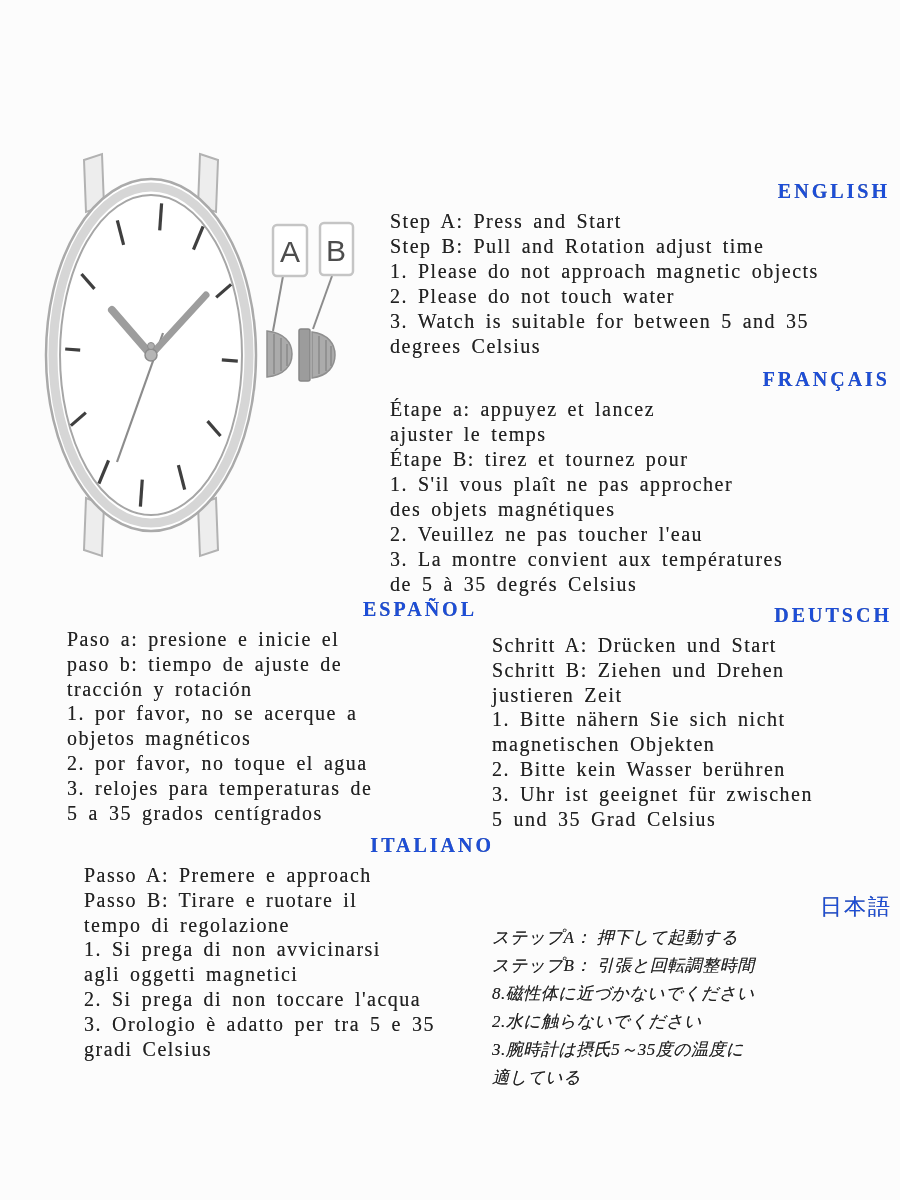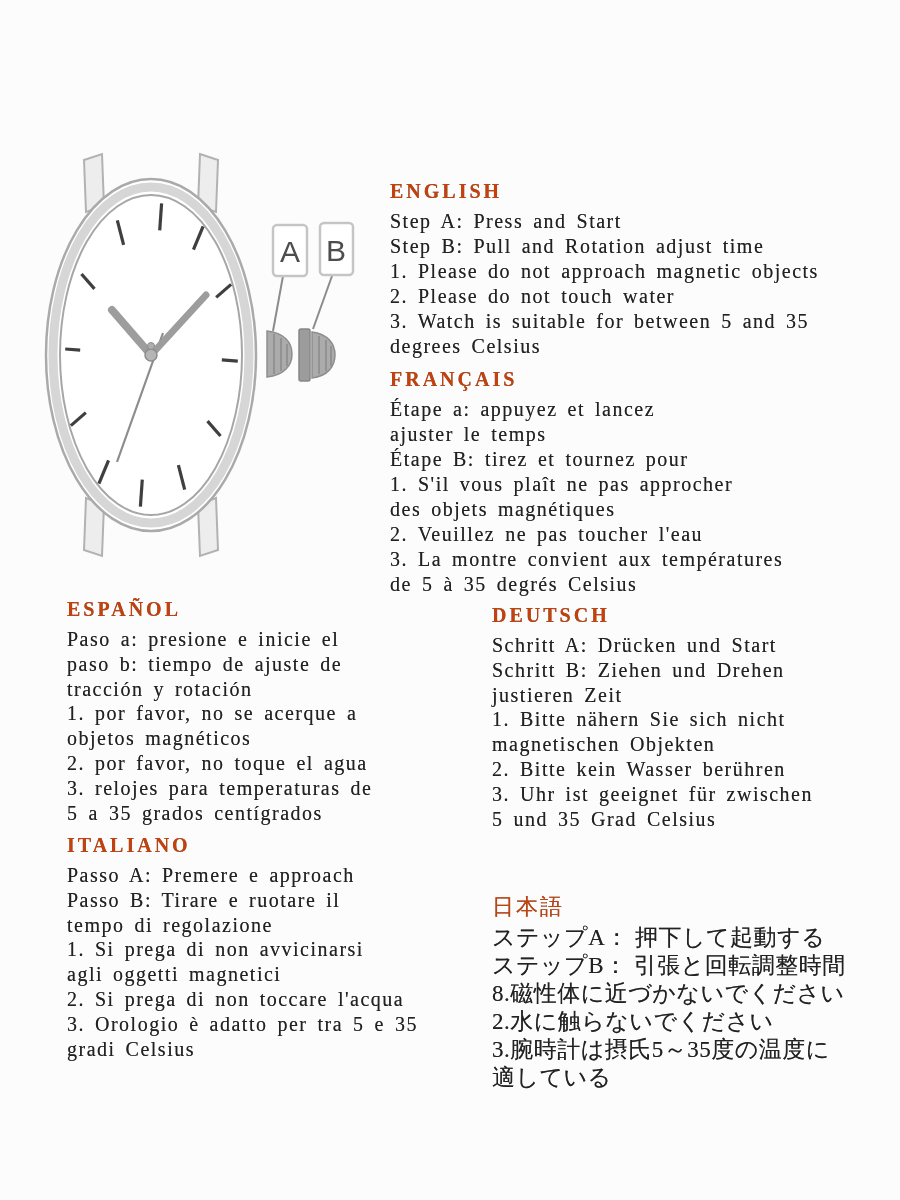--- a/index.html
+++ b/index.html
@@ -13,55 +13,57 @@
     font-family:"Liberation Serif", serif;
     color:#1d1d1d;
   }
   .lang{position:absolute;}
   .lang h2{
     margin:0 0 5px 0;
     font-size:20px;
     font-weight:bold;
     letter-spacing:3px;
     line-height:26px;
-    color:#c2410c;
+    color:#1d4ed8;
+    text-align:right;
   }
   .lang .lines div{
     font-size:20px;
     line-height:25px;
     letter-spacing:1.5px;
     word-spacing:3.5px;
     white-space:nowrap;
     color:#222;
   }
   
   .lang h2, .lang .lines div{ text-shadow:0 0 0.4px rgba(20,20,20,0.55); }
 
   #sec-english{left:390px;top:178px;width:500px;}
   #sec-francais{left:390px;top:366px;width:500px;}
   #sec-espanol{left:67px;top:596px;width:410px;}
   #sec-deutsch{left:492px;top:602px;width:400px;}
-  #sec-italiano{left:67px;top:832px;width:410px;font-family:Liberation Serif, serif;}
+  #sec-italiano{left:84px;top:832px;width:410px;font-family:Liberation Serif, serif;}
   #sec-japanese{left:492px;top:846px;width:400px;}
 
   #sec-espanol .lines div, #sec-italiano .lines div,
   #sec-deutsch .lines div{line-height:24.8px;}
 
   #sec-japanese h2{
     font-weight:normal;
     font-size:22px;
     letter-spacing:2px;
     margin-bottom:4px;
     margin-top:48px;
   }
   #sec-japanese .lines div{
-    font-size:23px;
+    font-size:17px;
     line-height:28px;
     letter-spacing:0.5px;
     word-spacing:0;
+    font-style:italic;
   }
 
   #watch-illustration{position:absolute;left:40px;top:140px;width:330px;height:440px;}
 </style>
 </head>
 <body>
 
 <div id="page">
 
   <svg id="watch-illustration" viewBox="0 0 330 440" xmlns="http://www.w3.org/2000/svg">

